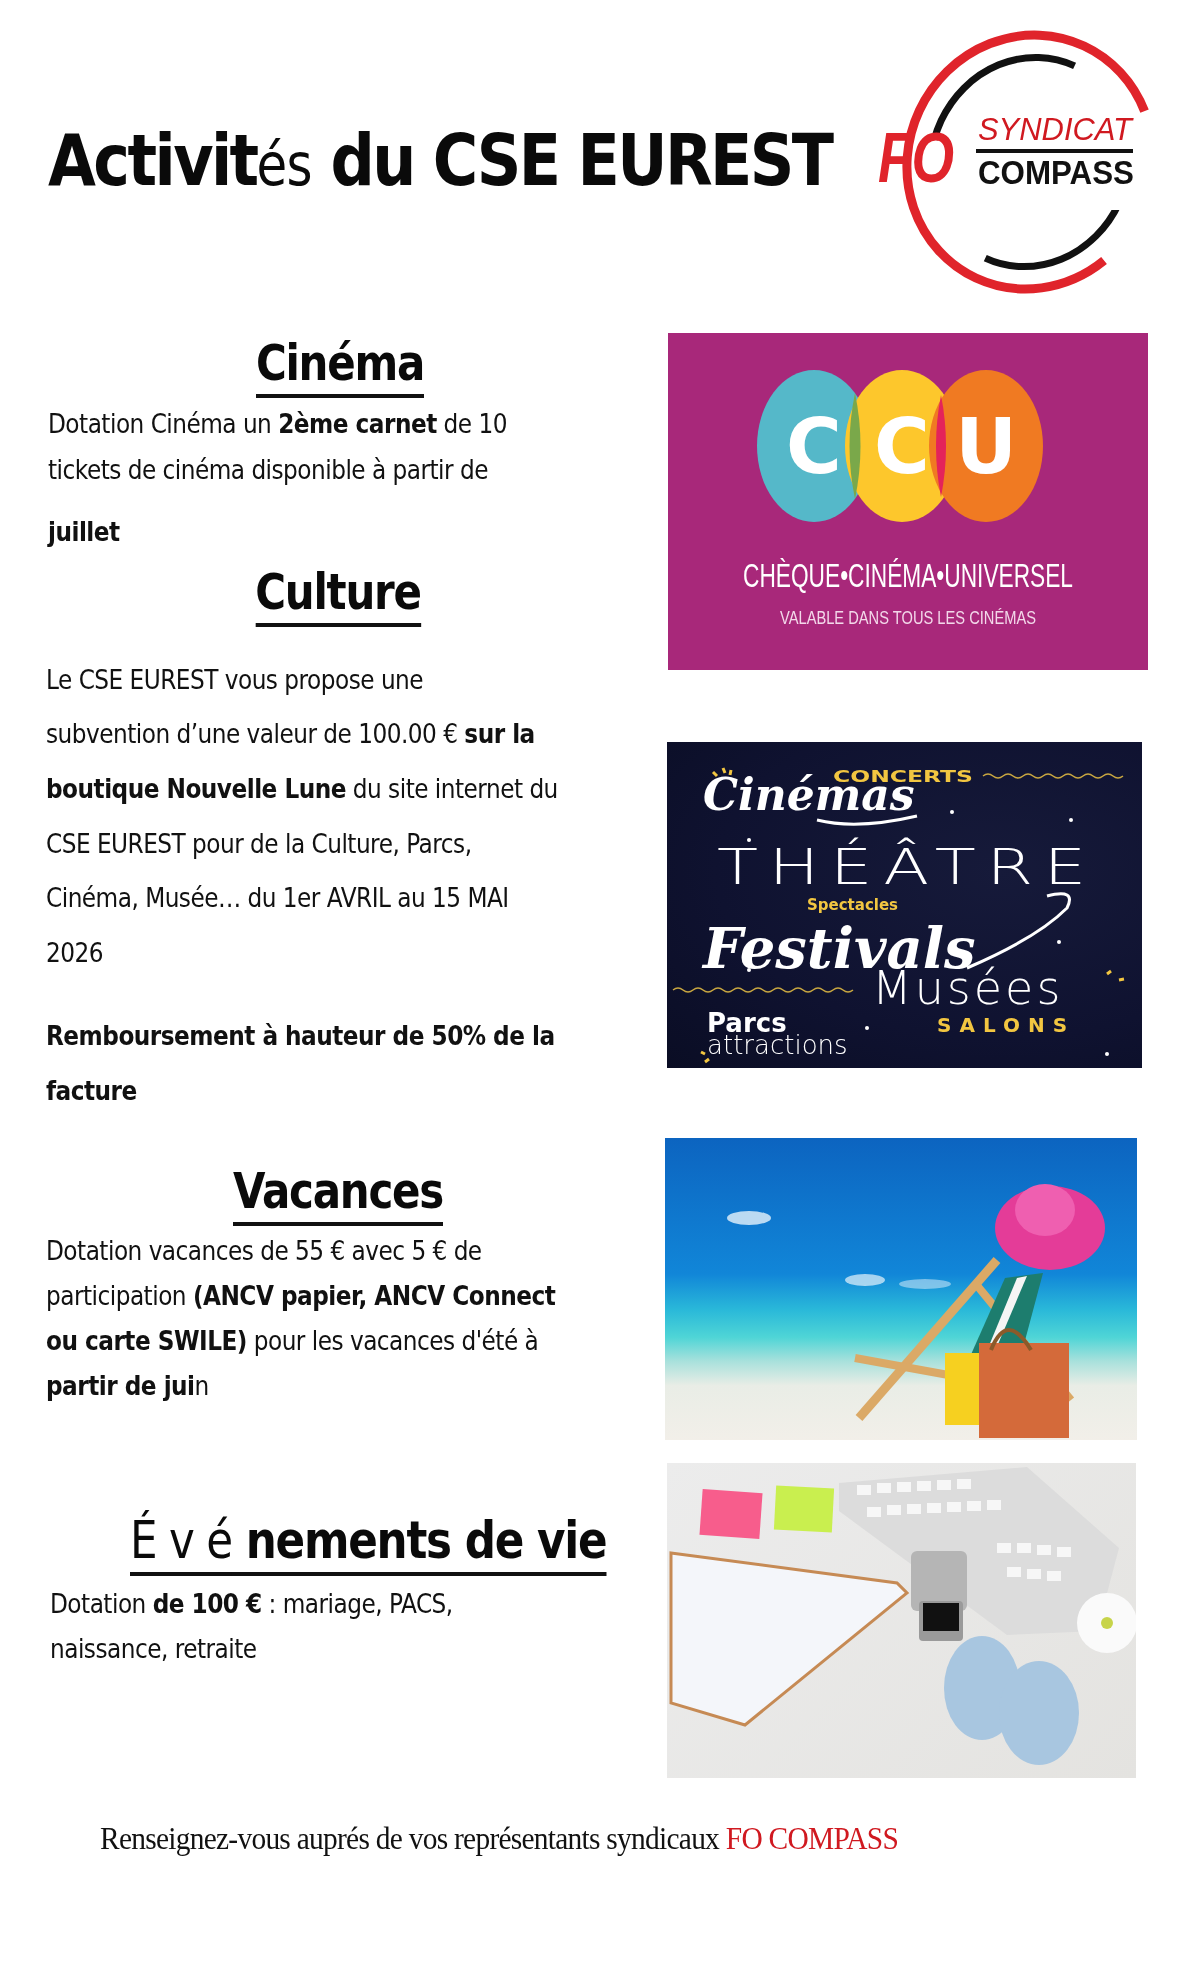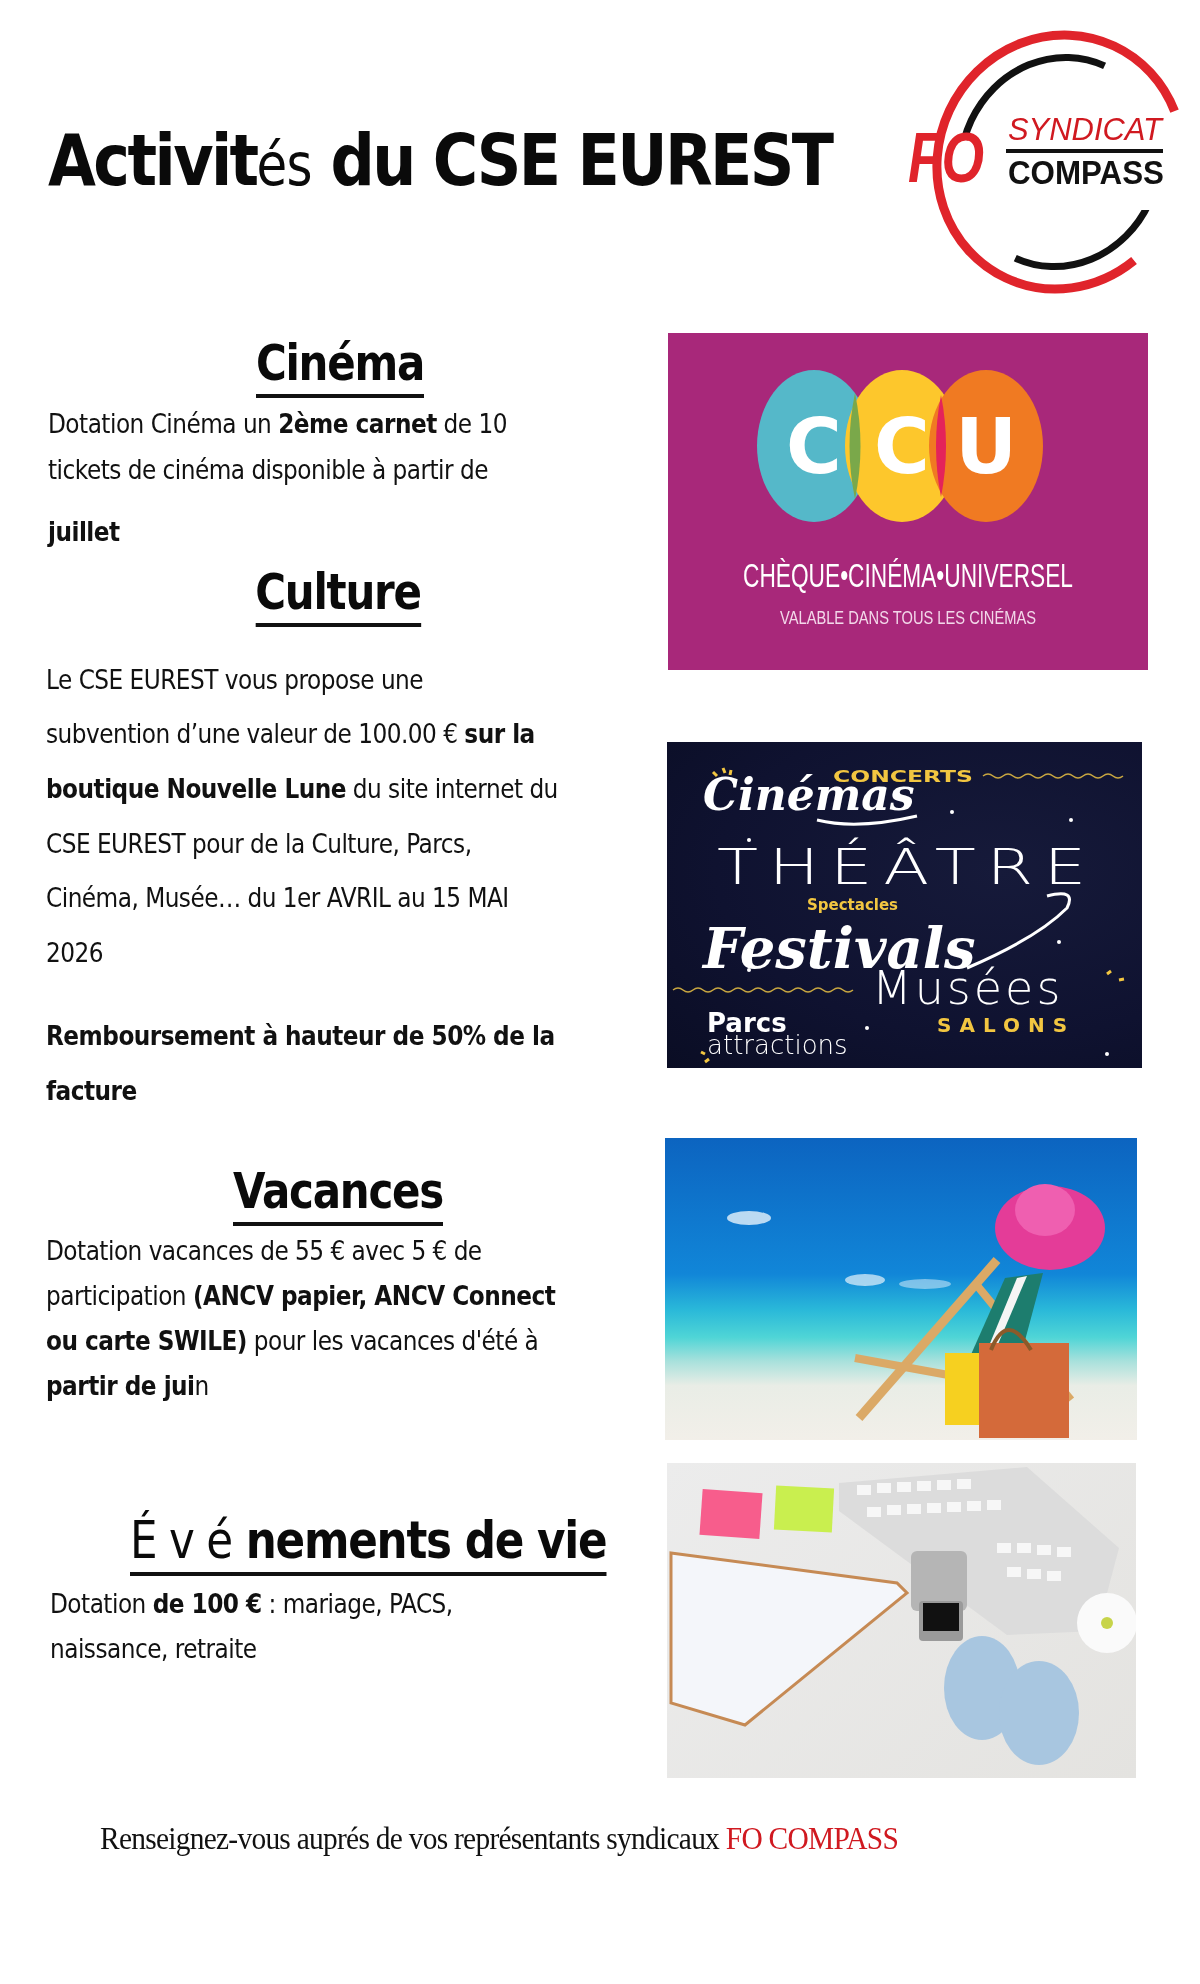--- a/index.html
+++ b/index.html
@@ -1,20 +1,20 @@
 <!DOCTYPE html>
 <html><head>
 <meta charset="utf-8">
 <style>
   html, body { margin:0; padding:0; background:#ffffff; }
   body { width:1200px; height:1984px; position:relative; overflow:hidden; font-family:"Liberation Sans", sans-serif; color:#111; }
   .abs { position:absolute; }
   .title { left:48px; top:118px; font-family:"DejaVu Sans", sans-serif; font-weight:bold; font-size:72px; letter-spacing:-3px; transform:scaleX(0.86); transform-origin:left top; white-space:nowrap; color:#0a0a0a; }
   .title .small-es { font-size:58px; font-weight:normal; letter-spacing:-1px; }
-  .logo { left:870px; top:22px; width:300px; height:280px;margin-left:30px; }
+  .logo { left:870px; top:22px; width:300px; height:280px; }
   .h2 { font-family:"DejaVu Sans", sans-serif; font-weight:bold; font-size:50px; letter-spacing:-1.5px; text-align:center; color:#0a0a0a; white-space:nowrap; transform:scaleX(0.84); }
   .h2 span { border-bottom:4px solid #111; padding-bottom:2px; }
   .body { font-family:"DejaVu Sans", sans-serif; font-size:27px; letter-spacing:-0.6px; color:#111; transform:scaleX(0.86); transform-origin:left top; white-space:nowrap; }
   .body b { font-weight:bold; }
   .img { overflow:hidden; }
   .footer { left:100px; top:1820px; font-family:"Liberation Serif", serif; font-size:32px; letter-spacing:-0.8px; white-space:nowrap; transform:scaleX(0.92); transform-origin:left top; color:#111; }
   .footer .brand { color:#d01920; }
 </style>
 </head>
 <body>

